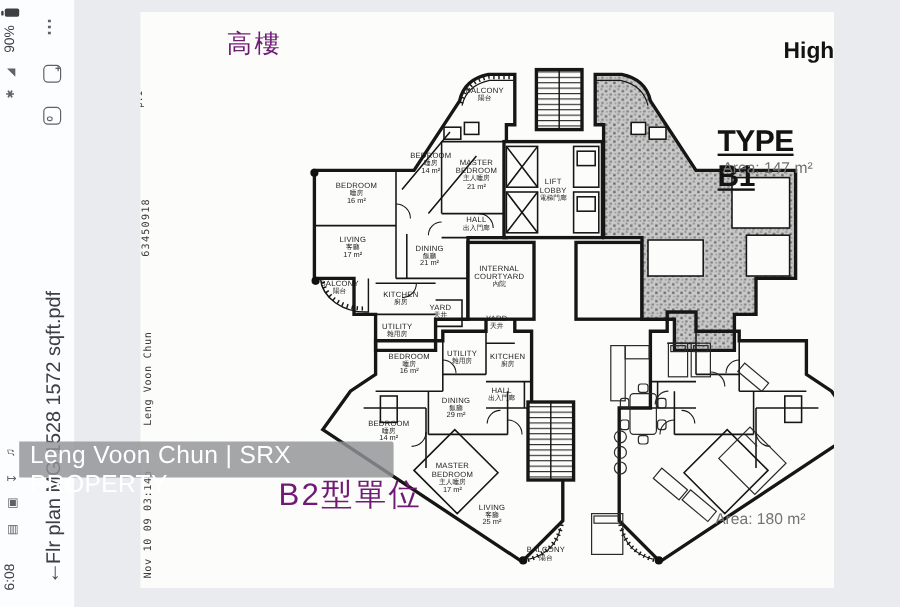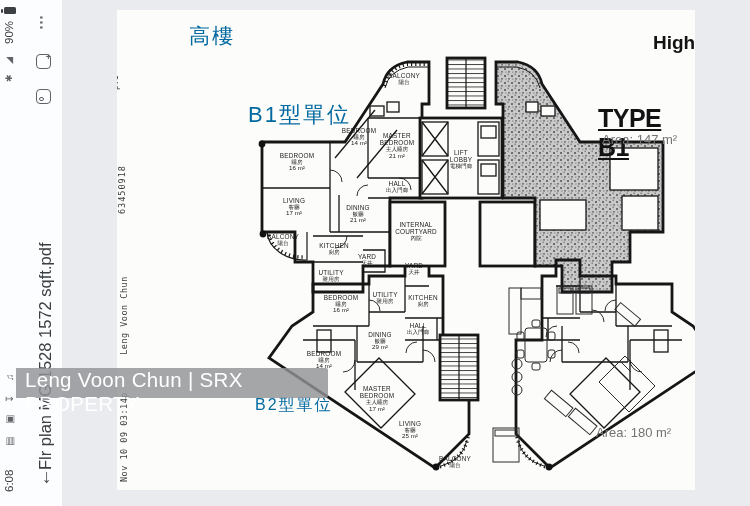--- a/index.html
+++ b/index.html
@@ -17,21 +17,21 @@
   .sq-icon .dot{position:absolute;left:2px;bottom:2px;width:4.5px;height:4.5px;border:1.4px solid #5f6368;border-radius:50%;box-sizing:border-box;}
   .sq-icon .plus{position:absolute;right:-1px;top:-2px;font-size:9px;color:#5f6368;font-weight:bold;line-height:9px;}
   #filename{left:36px;top:470px;font-size:16.5px;color:#3c4043;}
   #back-arrow{left:33px;top:487px;font-size:19px;color:#494c50;}
   
   #viewer{left:62px;top:0;width:688px;height:506px;background:#e9ebef;}
   #page{left:55px;top:10px;width:578px;height:480px;background:#fcfcfa;overflow:hidden;}
   #plan-svg{position:absolute;left:0;top:0;}
   .faxtxt{font-family:"DejaVu Sans Mono", monospace;color:#3a3a3a;}
   
-  .cjk-title{font-size:21px;color:#0369a1;letter-spacing:2px;}
+  .cjk-title{font-size:21px;color:#701a75;letter-spacing:2px;}
   .en-title{font-size:19px;font-weight:bold;color:#131313;}
   .type-title{font-size:25px;font-weight:bold;color:#131313;letter-spacing:-0.5px;}
   .area-sub{font-size:13px;color:#737373;}
   
   .room{position:absolute;transform:translate(-50%,-50%);text-align:center;color:#1a1a1a;
         line-height:1.12;pointer-events:none;}
   .room .nm{font-size:6.4px;letter-spacing:0.2px;display:block;}
   .room .cn{font-size:5.6px;display:block;}
   .room .ar{font-size:6.2px;display:block;}
   
@@ -203,24 +203,23 @@
         <rect x="428" y="388" width="28" height="11" transform="rotate(40 442 393)"></rect>
         <rect x="452" y="406" width="28" height="11" transform="rotate(40 466 411)"></rect>
         <rect x="498" y="300" width="26" height="9" transform="rotate(40 511 304)"></rect>
         <path d="M475,300 A12,12 0 0 1 487,312"></path>
         <path d="M440,316 A11,11 0 0 0 429,327"></path>
       </g>
     </svg>
 
     <div class="abs cjk-title" style="left:72px;top:12px;">高樓</div>
     <div class="abs en-title" style="left:536px;top:22px;">Highrise</div>
-    <div class="abs cjk-title" style="left:131px;top:90px;font-size:22px;">B1型單位</div>
     <div class="abs type-title" style="left:481px;top:94px;text-decoration:underline;">TYPE B1</div>
     <div class="abs area-sub" style="left:485px;top:122px;">Area: 147 m²</div>
-    <div class="abs cjk-title" style="left:138px;top:385px;font-size:16px;">B2型單位</div>
+    <div class="abs cjk-title" style="left:115px;top:385px;font-size:26px;">B2型單位</div>
     <div class="abs area-sub" style="left:479px;top:415px;">Area: 180 m²</div>
 
     <div id="rooms-b1">
         <div class="room" style="left: 287px; top: 69px;">
           <span class="nm">BALCONY</span>
           <span class="cn">陽台</span>
         </div>
         <div class="room" style="left: 242px; top: 127px;">
           <span class="nm">BEDROOM</span>
           <span class="cn">睡房</span>

